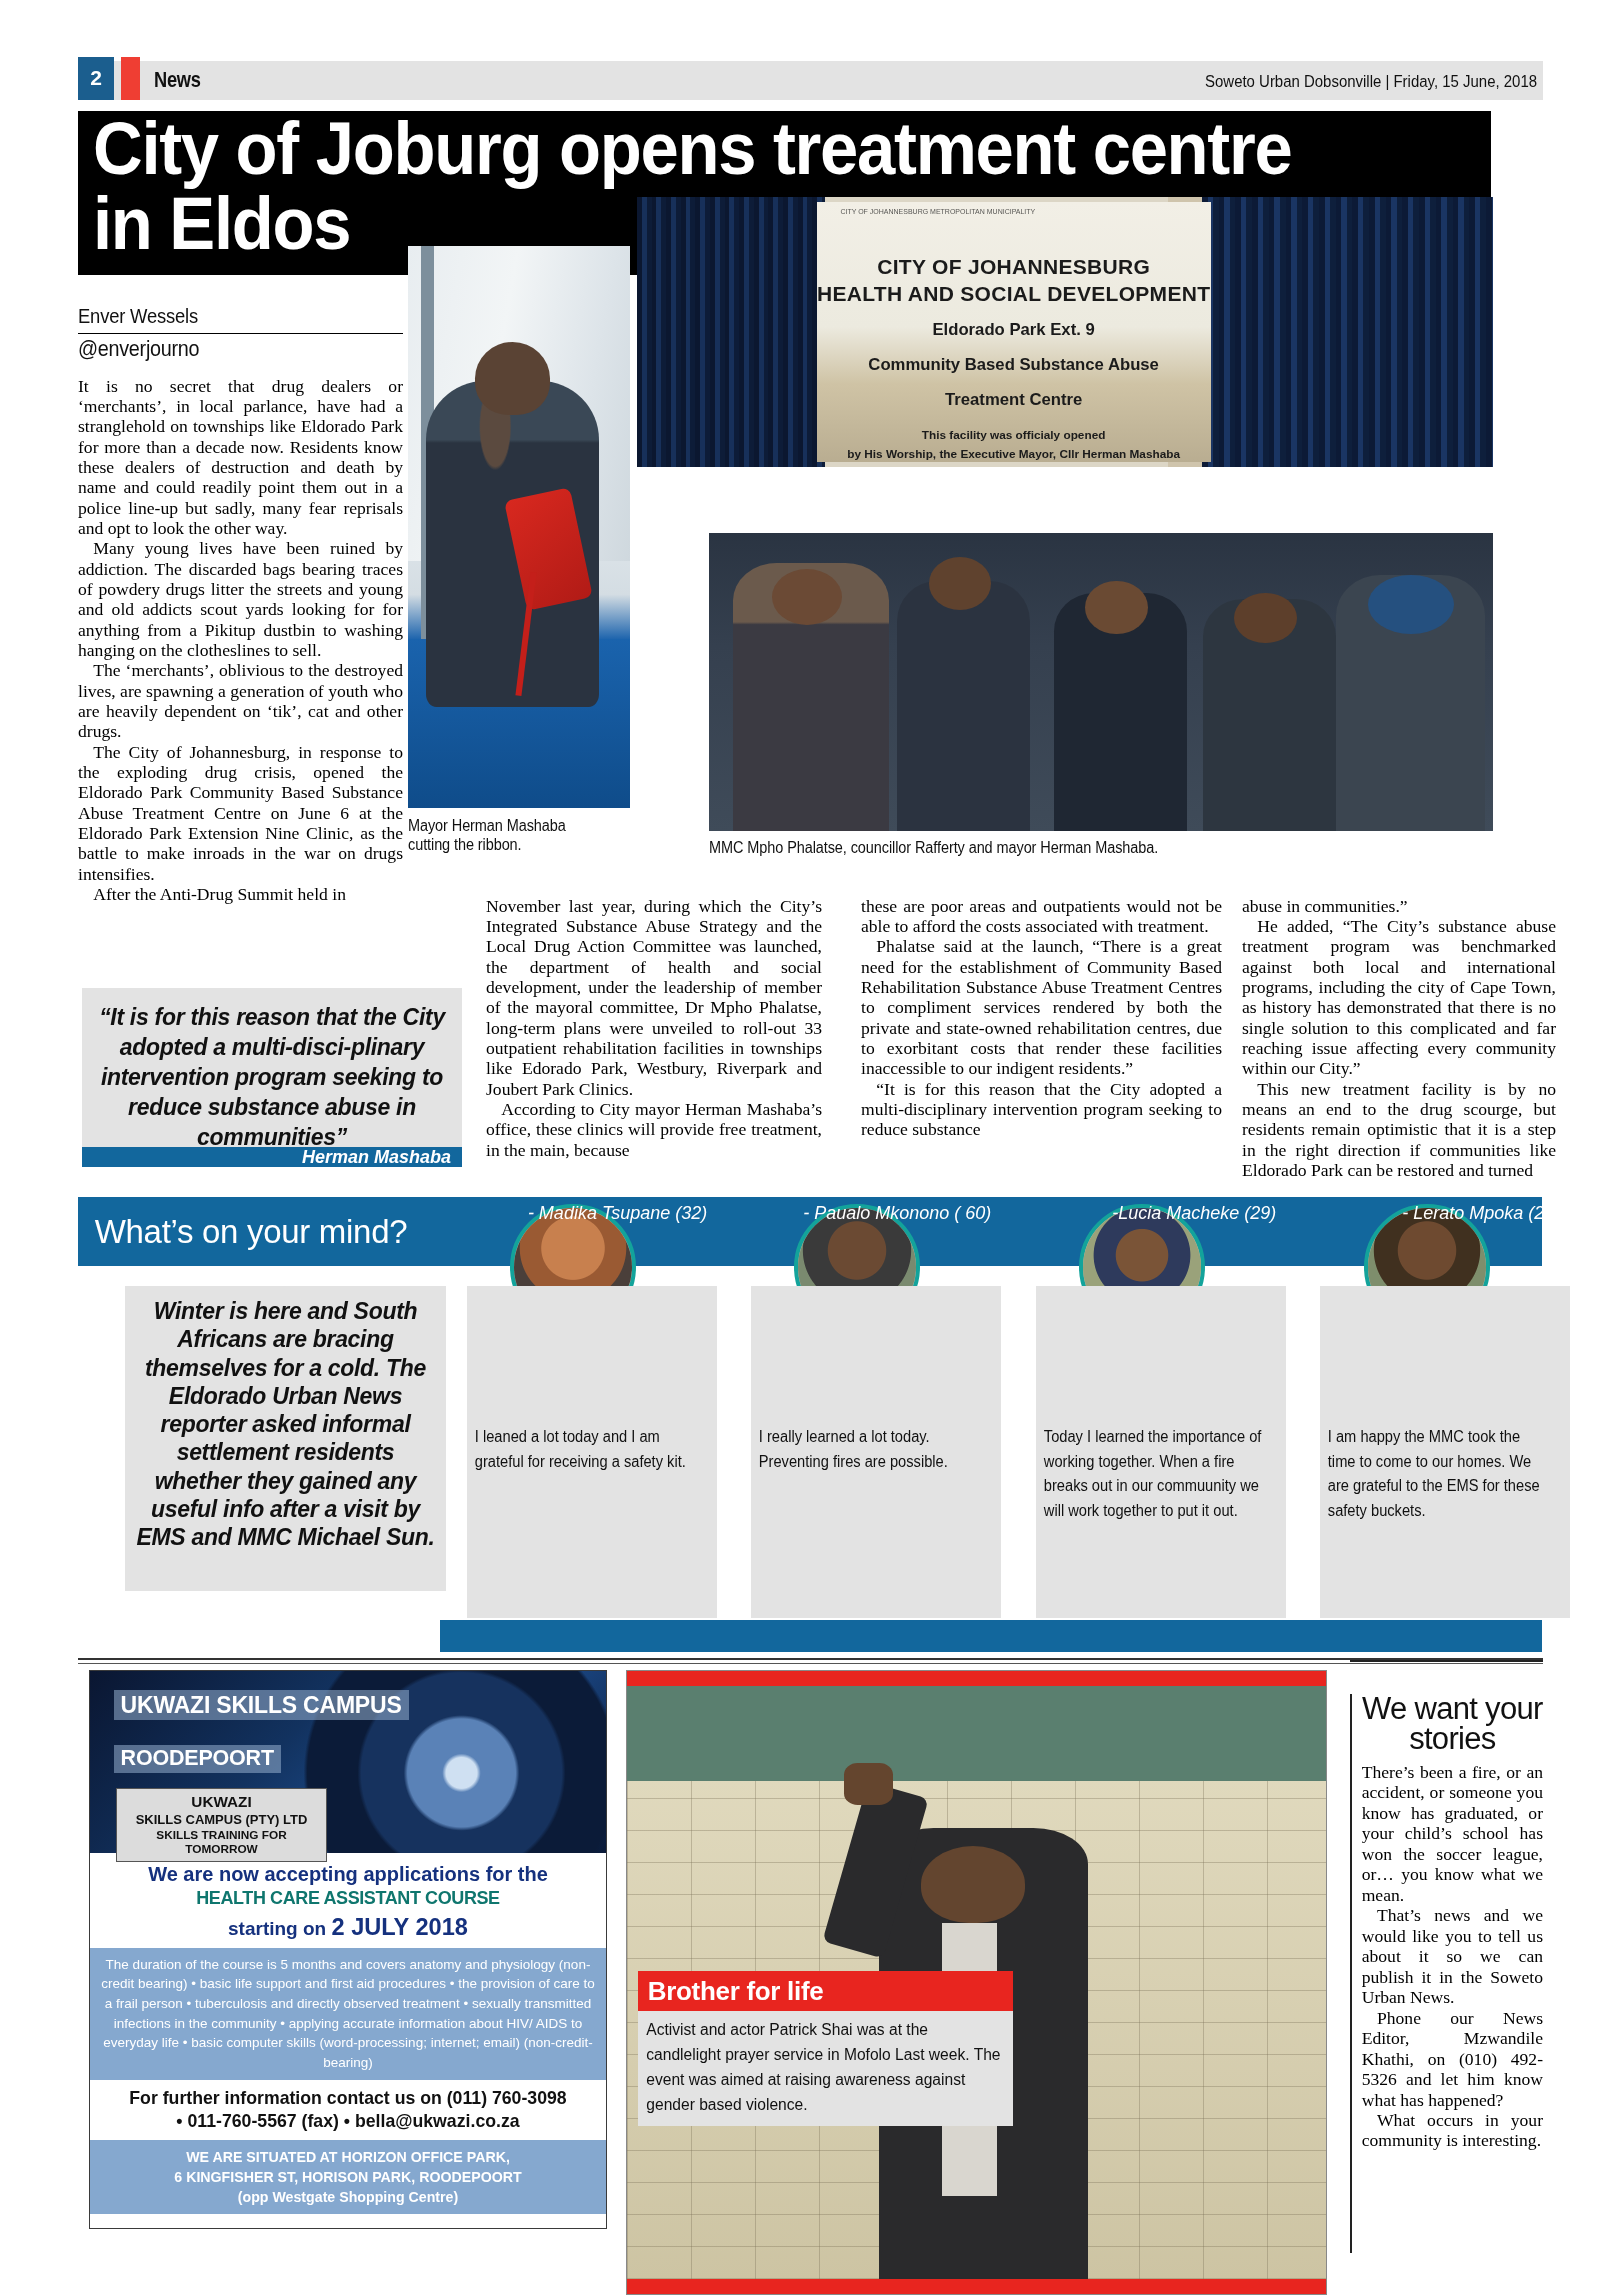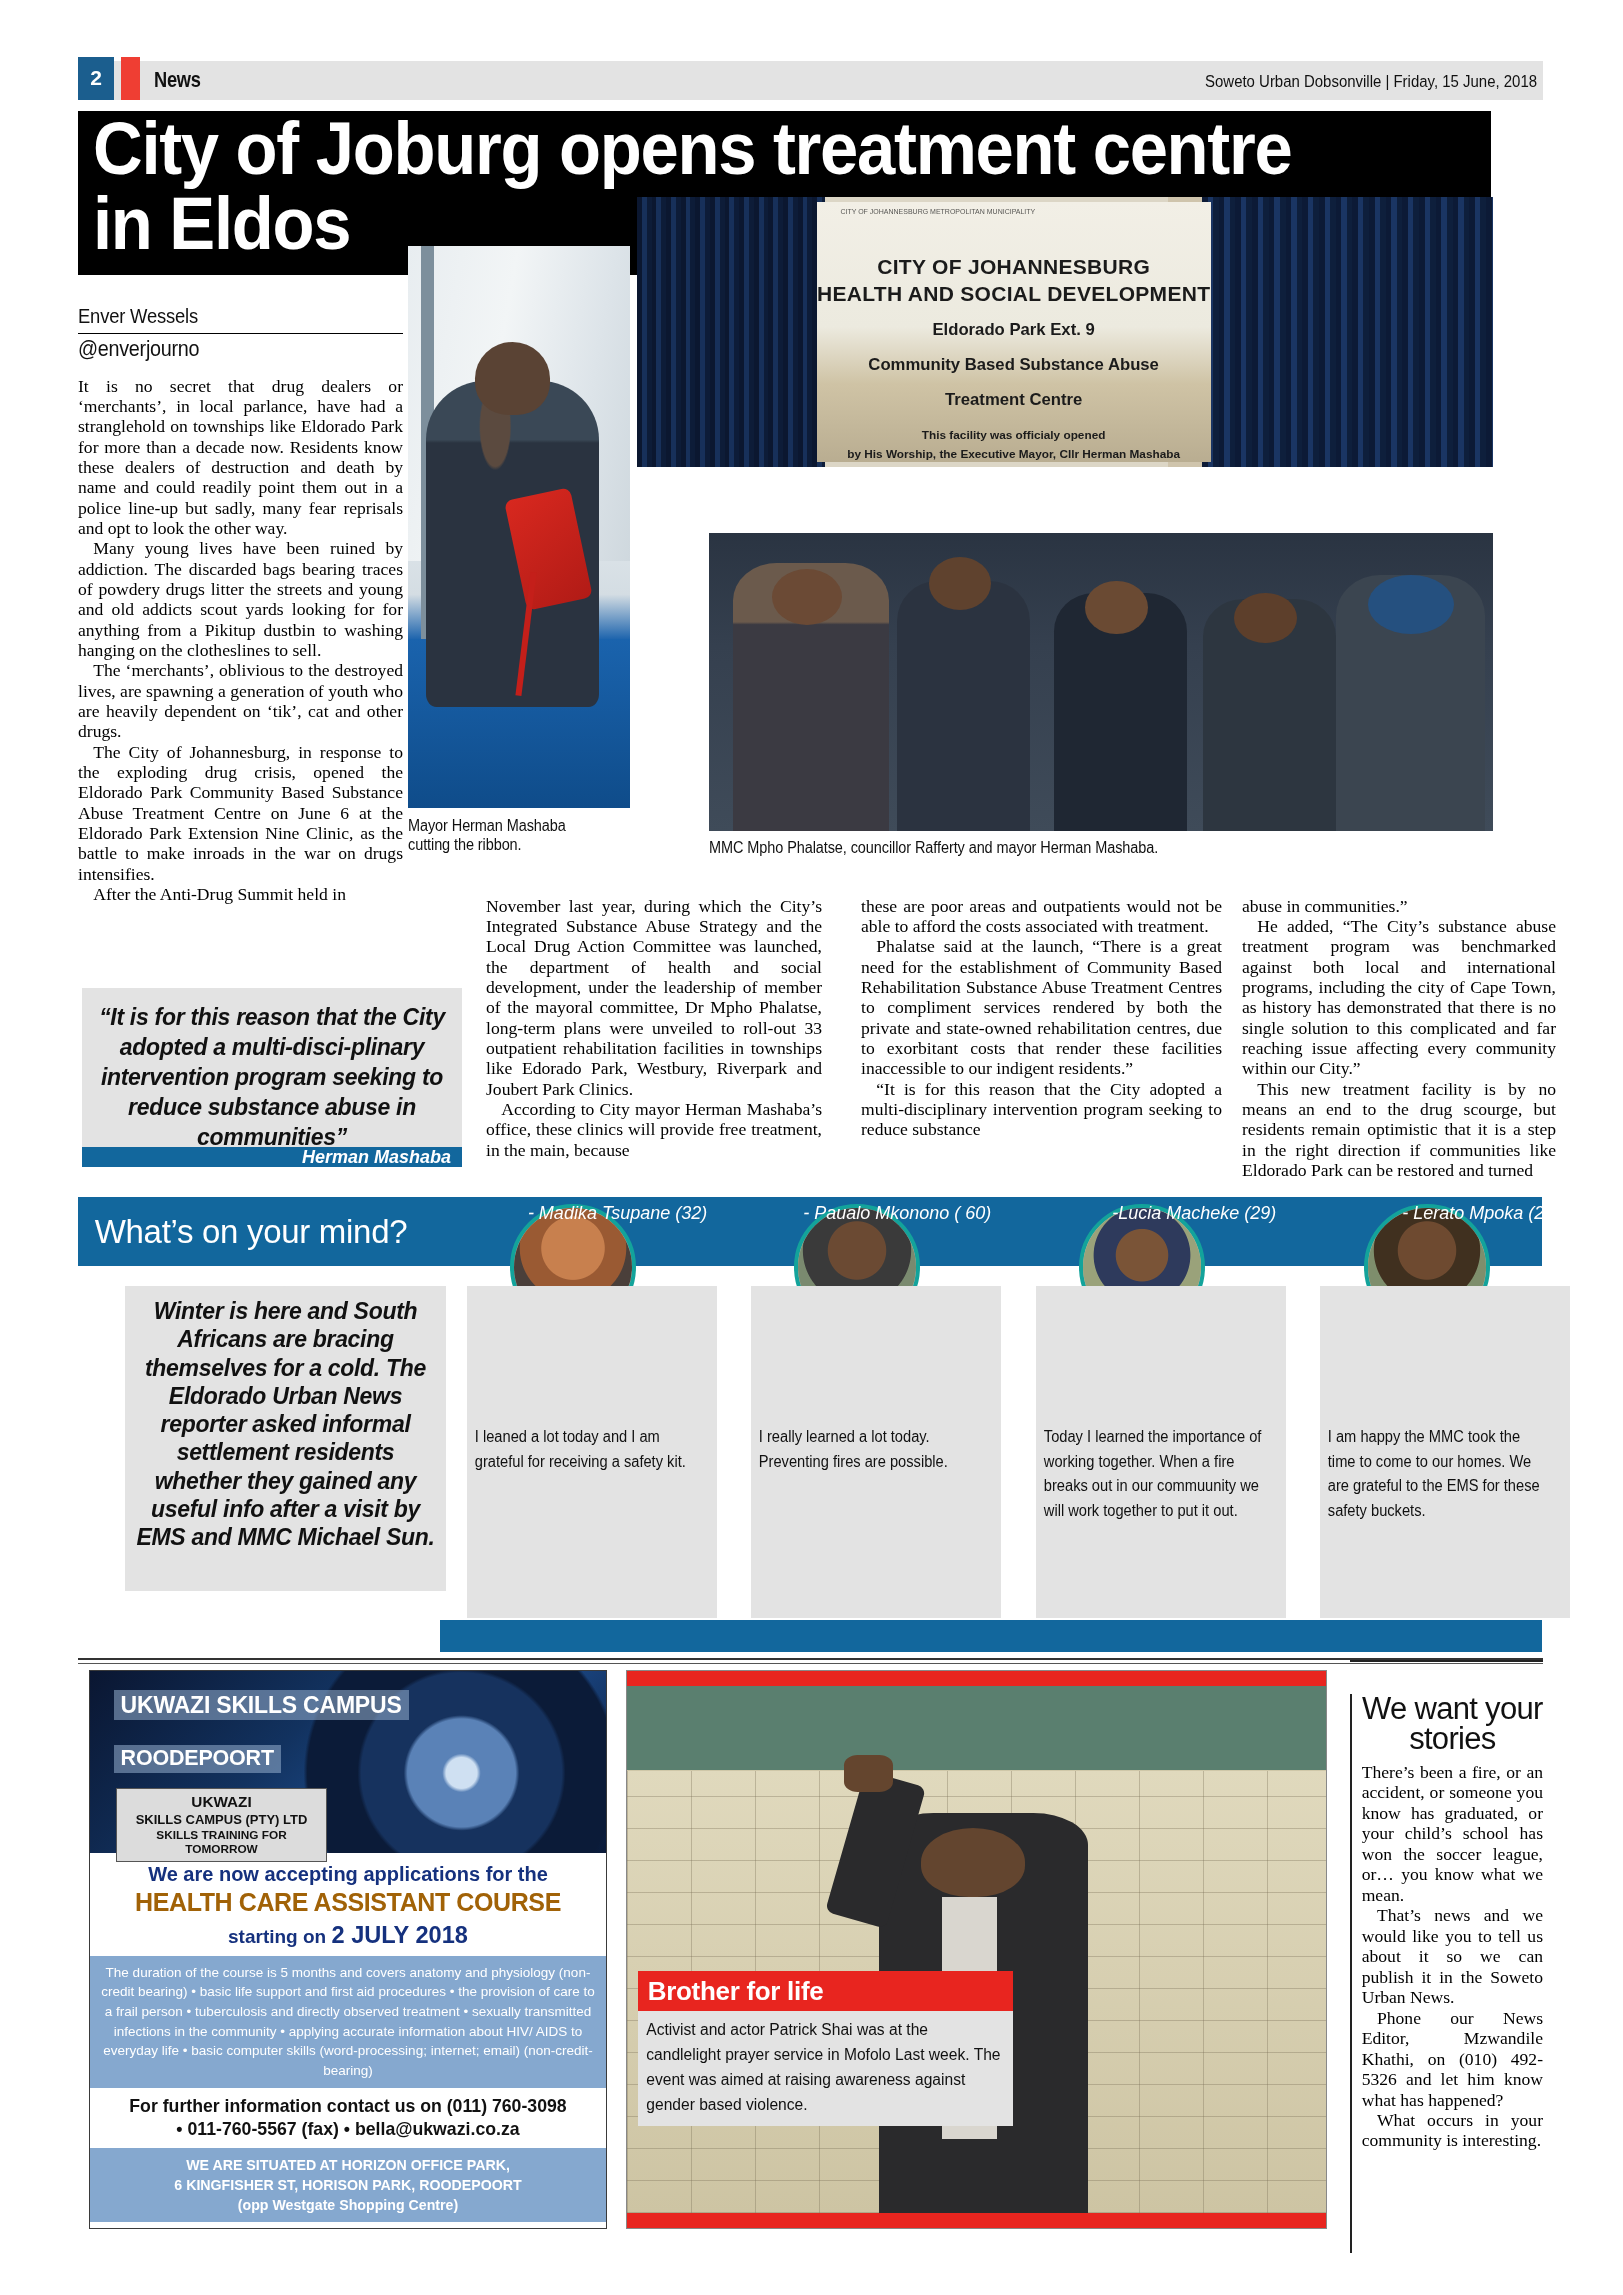--- a/index.html
+++ b/index.html
@@ -175,32 +175,32 @@
      color: #fff; font-size: 23px; font-weight: 700; padding: 1.4px 7px; letter-spacing: -0.2px; }
   .ad-tag2 { position: absolute; left: 23.6px; top: 74px; background: rgba(150,175,205,.55);
      color: #fff; font-size: 21.5px; font-weight: 700; padding: 1.4px 7px; letter-spacing: -0.2px; }
   .ad-logo { position: absolute; left: 26px; top: 117px; width: 211px; background: #dcdcdc;
      border: 1.4px solid #555; text-align: center; padding: 4.2px 2.8px; line-height: 1.22; }
   .ad-logo .l1 { font-size: 15.3px; font-weight: 700; color: #111; }
   .ad-logo .l2 { font-size: 13px; font-weight: 700; color: #111; }
   .ad-logo .l3 { font-size: 11.8px; font-weight: 700; color: #111; }
   .ad-white { padding: 9.7px 7px 7px 7px; text-align: center; background: #fff; }
   .ad-w1 { font-size: 20px; font-weight: 700; color: #15317e; }
-  .ad-w2 { font-size: 25px; font-weight: 700; color: #a16207; letter-spacing: -0.4px; margin-top: 2.8px; }
+  .ad-w2 { font-size: 18px; font-weight: 700; color: #0f766e; letter-spacing: -0.4px; margin-top: 2.8px; }
   .ad-w3 { font-size: 19px; font-weight: 700; color: #15317e; margin-top: 4.2px; }
   .ad-w3 b { font-size: 23.6px; }
   .ad-blue { background: #85a8cf; color: #fff; text-align: center;
      font-size: 13.5px; line-height: 1.46; padding: 7px 8.3px; }
   .ad-contact { background: #fff; text-align: center; padding: 7px 4.2px;
      font-size: 17.7px; font-weight: 700; color: #111; line-height: 1.3; }
   .ad-foot { background: #85a8cf; color: #fff; text-align: center; padding: 7px 4.2px;
      font-size: 14.2px; font-weight: 700; line-height: 1.42; }
 
   
-  .bpic { position: absolute; left: 626px; top: 1670px; width: 701px; height: 559px;
+  .bpic { position: absolute; left: 626px; top: 1670px; width: 701px; height: 625px;
           border: 0.7px solid #888; overflow: hidden; }
   .bpic .redtop { position: absolute; left: 0; top: 0; width: 100%; height: 15.3px; background: #e8251f; }
   .bpic .redbot { position: absolute; left: 0; bottom: 0; width: 100%; height: 15.3px; background: #e8251f; }
   .bpic .scene { position: absolute; left: 0; top: 15.3px; right: 0; bottom: 15.3px;
      background:
        linear-gradient(180deg,#5a7f6f 0 16%, #cfc7a8 16% 100%);
   }
   .bpic .bricks {
     position: absolute; left: 0; top: 16%; width: 100%; height: 84%;
     background:

